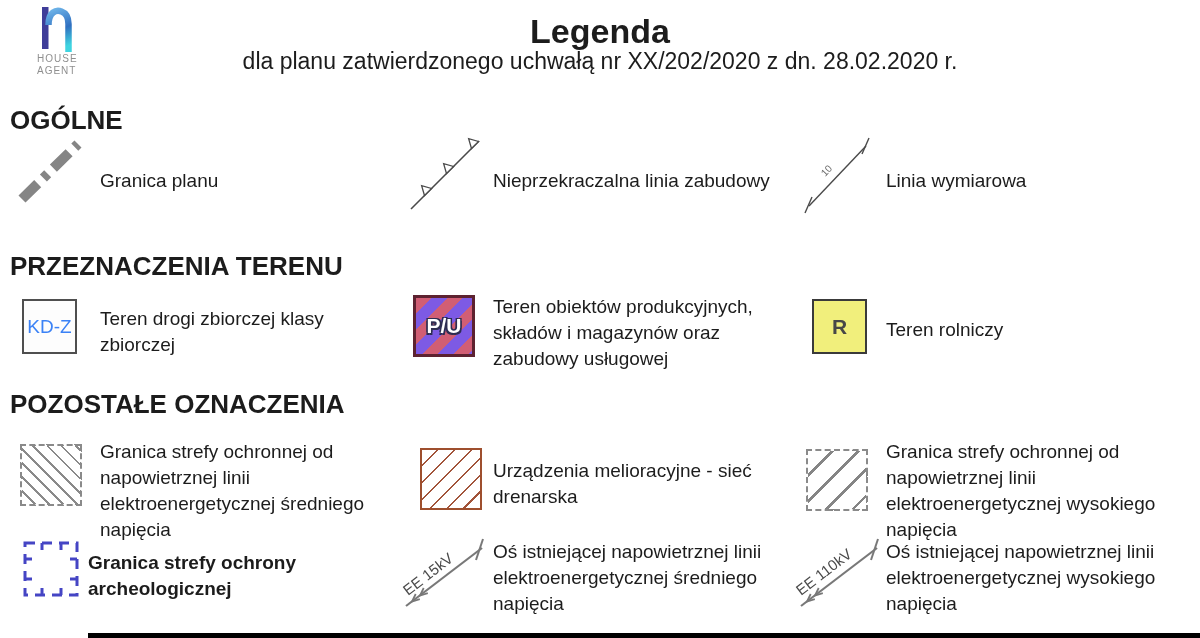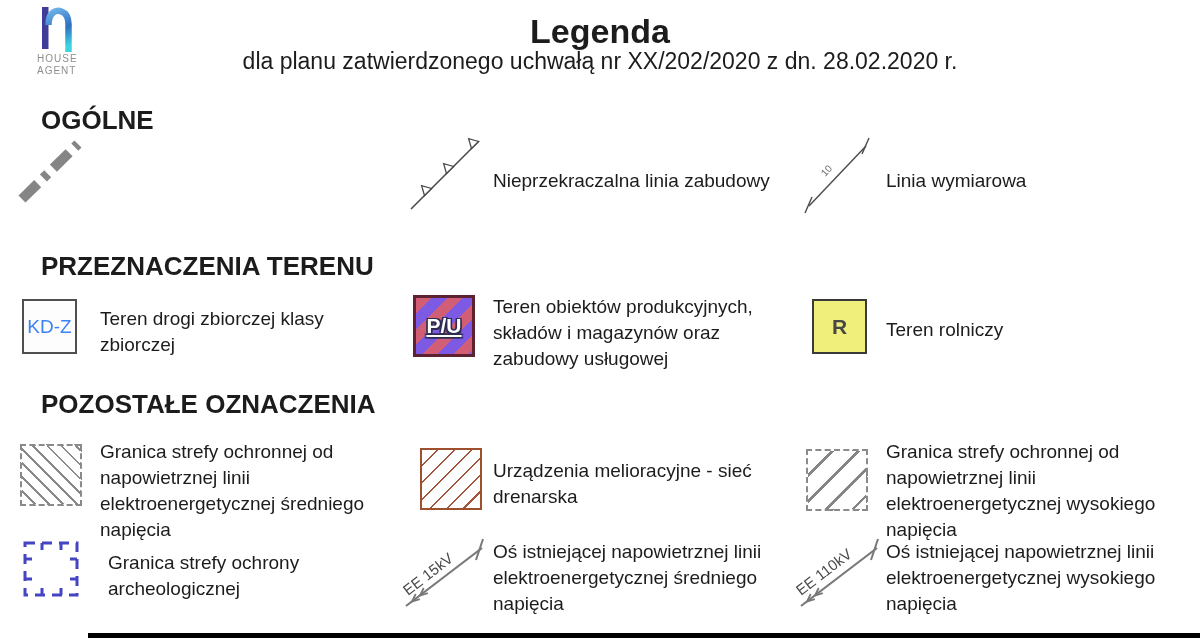--- a/index.html
+++ b/index.html
@@ -10,37 +10,37 @@
   
   .logo-mark  { position:absolute; left:36px; top:5px; }
   .logo-text  { position:absolute; left:37px; top:53px; font-size:10px; line-height:12px;
                 color:#8f8f8f; letter-spacing:1px; }
   .title      { position:absolute; left:0; top:12px; width:1200px; text-align:center;
                 font-size:34px; font-weight:bold; }
   .subtitle   { position:absolute; left:0; top:48px; width:1200px; text-align:center;
                 font-size:23px; }
 
   
-  .sec-head { position:absolute; left:10px; font-size:26px; font-weight:bold;margin-left:31px; }
+  .sec-head { position:absolute; left:10px; font-size:26px; font-weight:bold; }
   .sh-general  { top:105px; }
   .sh-landuse  { top:251px; }
   .sh-other    { top:389px; }
 
   
   .lbl { position:absolute; font-size:19px; line-height:26px; color:#1c1c1c; }
 
   
   .swatch { position:absolute; display:flex; align-items:center; justify-content:center; }
   .sw-kdz { left:22px;  top:299px; width:55px; height:55px; background:#fdfdfd;
             border:2px solid #4f4f4f; font-size:19px; color:#3b82f6; }
   .sw-pu  { left:413px; top:295px; width:62px; height:62px; border:3px solid #5d2230;
             background:repeating-linear-gradient(135deg,#d15e74 0 11px,#7d5ae4 11px 22px);
             font-size:21px; font-weight:bold; color:#fff;
             text-shadow:-1.5px -1.5px 0 #2d2d52, 1.5px -1.5px 0 #2d2d52,
-                        -1.5px 1.5px 0 #2d2d52, 1.5px 1.5px 0 #2d2d52;text-decoration:underline; }
+                        -1.5px 1.5px 0 #2d2d52, 1.5px 1.5px 0 #2d2d52; }
   .sw-r   { left:812px; top:299px; width:55px; height:55px; background:#f1ef7c;
             border:2.5px solid #3a3a3a; font-size:21px; font-weight:bold; color:#474747; }
 
   
   .zone { position:absolute; width:62px; height:62px; background-color:#fff; }
   .z-mv    { left:20px;  top:444px; border:2px dashed #8a8a8a;
              background-image:repeating-linear-gradient(45deg,rgba(0,0,0,0) 0 8px,#8a8a8a 8px 10px); }
   .z-drain { left:420px; top:448px; border:2px solid #9e4f2e;
              background-image:repeating-linear-gradient(135deg,rgba(0,0,0,0) 0 10px,#a2543a 10px 12px); }
   .z-hv    { left:806px; top:449px; border:2px dashed #8a8a8a;
@@ -71,20 +71,21 @@
   </div>
 
   <div class="title">Legenda</div>
   <div class="subtitle">dla planu zatwierdzonego uchwałą nr XX/202/2020 z dn. 28.02.2020 r.</div>
 
   <div class="sec-head sh-general">OGÓLNE</div>
 
   <svg class="abs" style="left:15px; top:137px;" width="70" height="70" viewBox="0 0 70 70">
     <line x1="7" y1="62" x2="63" y2="7" stroke="#858585" stroke-width="10" stroke-dasharray="22 8 6 8"></line>
   </svg>
+  <div class="lbl" style="left:100px; top:168px;">Granica planu</div>
 
   <svg class="abs" style="left:405px; top:135px;" width="80" height="80" viewBox="0 0 80 80">
     <line x1="6" y1="74" x2="74" y2="6" stroke="#4a4a4a" stroke-width="1.6"></line>
     <g fill="#ffffff" stroke="#4a4a4a" stroke-width="1.3">
       <path d="M-5,0 L5,0 L0,-9 Z" transform="translate(23,57) rotate(-45)"></path>
       <path d="M-5,0 L5,0 L0,-9 Z" transform="translate(45,35) rotate(-45)"></path>
       <path d="M-5,0 L5,0 L0,-9 Z" transform="translate(70,10) rotate(-45)"></path>
     </g>
   </svg>
   <div class="lbl" style="left:493px; top:168px;">Nieprzekraczalna linia zabudowy</div>
@@ -131,21 +132,21 @@
       <line x1="22" y1="5" x2="22" y2="12"></line> 
         <line x1="41" y1="5" x2="41" y2="12"></line>
       <line x1="57" y1="21" x2="50" y2="21"></line> 
         <line x1="57" y1="41" x2="50" y2="41"></line>
       <line x1="22" y1="57" x2="22" y2="50"></line> 
         <line x1="41" y1="57" x2="41" y2="50"></line>
       <line x1="5" y1="21" x2="12" y2="21"></line> 
         <line x1="5" y1="41" x2="12" y2="41"></line>
     </g>
   </svg>
-  <div class="lbl" style="left:108px; top:550px; width:280px;">Granica strefy ochrony archeologicznej</div>
+  <div class="lbl" style="left:88px; top:550px; width:280px;font-weight:bold;">Granica strefy ochrony archeologicznej</div>
 
   <svg class="abs" style="left:398px; top:532px;" width="95" height="82" viewBox="0 0 95 82">
     <line x1="8" y1="74" x2="84" y2="16" stroke="#787878" stroke-width="2.2"></line>
     <line x1="78" y1="28" x2="85" y2="7" stroke="#787878" stroke-width="2"></line>
     <g stroke="#787878" stroke-width="1.8" fill="none">
       <path d="M21.8,67.2 L14,69.5 L17.7,62"></path>
       <path d="M29.8,61.2 L22,63.5 L25.7,56"></path>
     </g>
     <text transform="translate(10,64) rotate(-37.5)" font-size="15" fill="#4a4a4a">EE 15kV</text>
   </svg>

